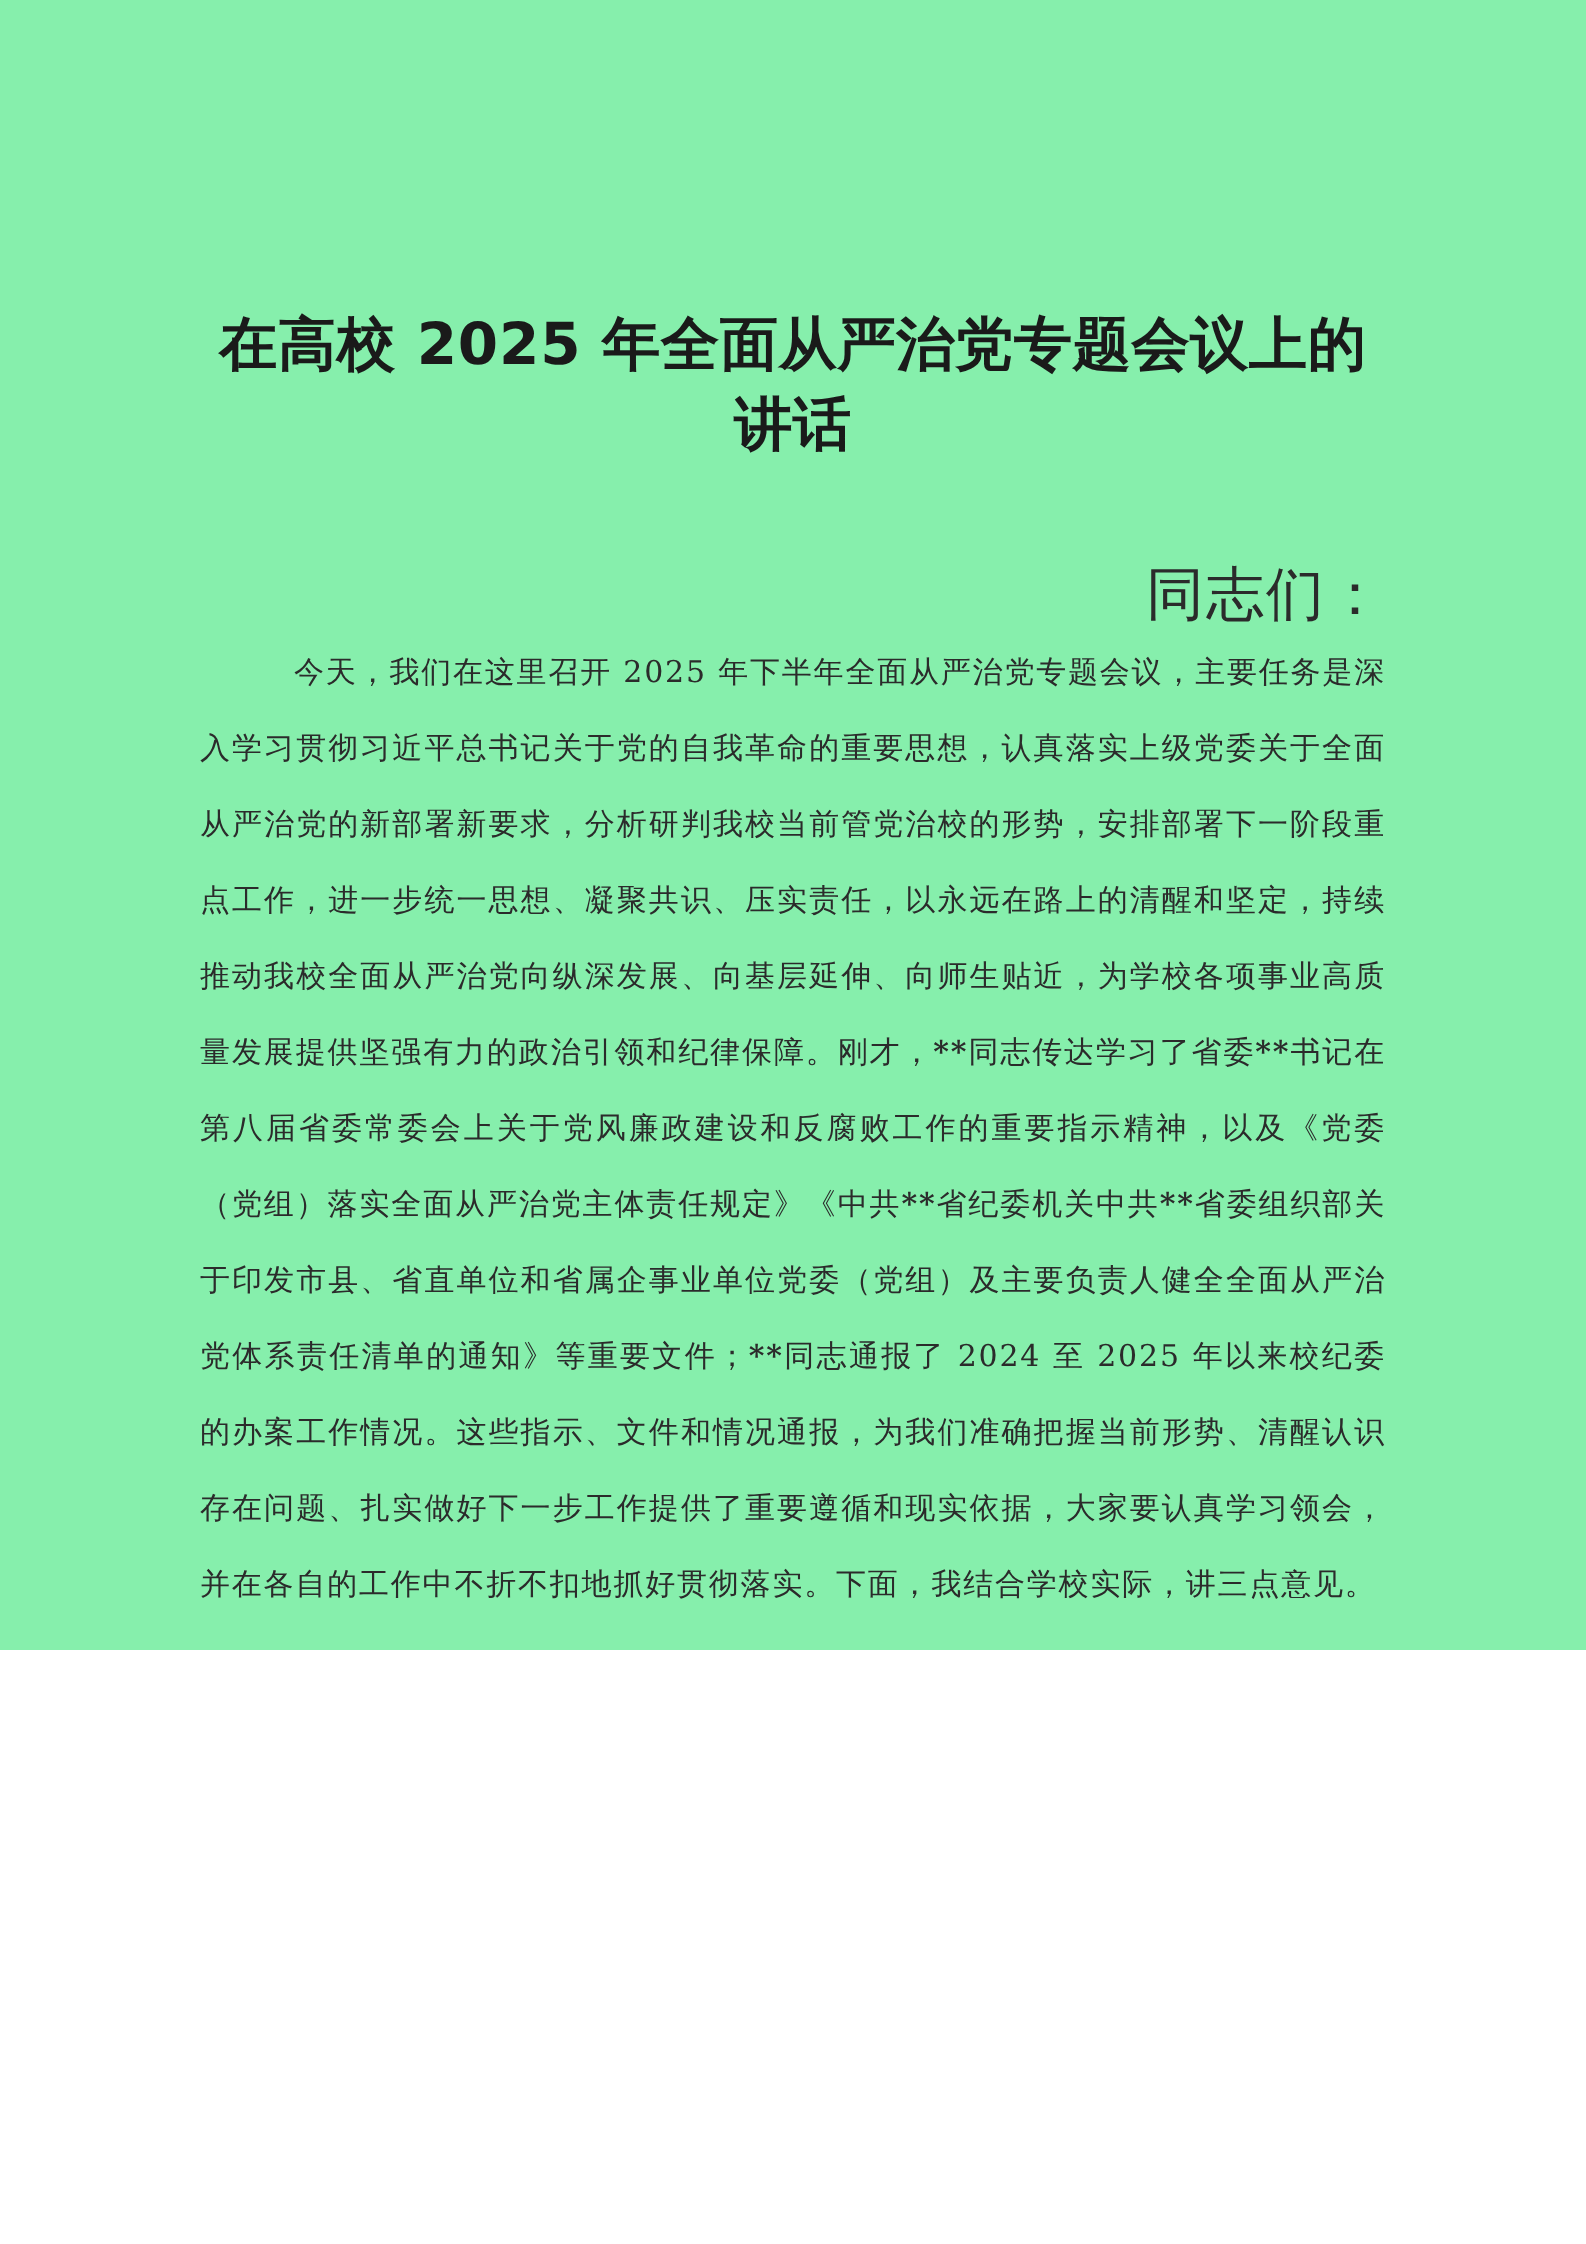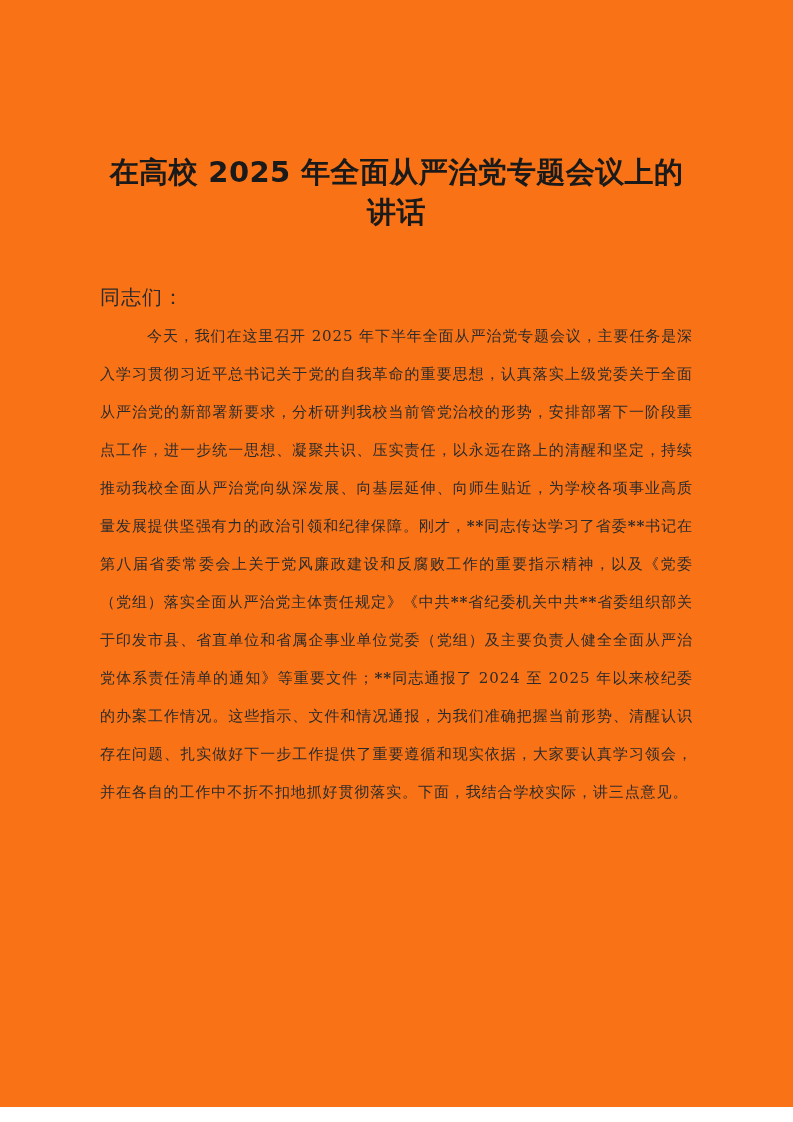--- a/index.html
+++ b/index.html
@@ -4,22 +4,22 @@
 <title>document</title>
 <style>
   html, body {
     margin: 0;
     padding: 0;
     background: #ffffff;
   }
   .page {
     position: relative;
     width: 793px;
-    height: 1107px;
-    background: #f97316;
+    height: 825px;
+    background: #86efac;
     overflow: hidden;
     box-sizing: border-box;
   }
   .doc-body {
     position: absolute;
     left: 100px;
     top: 152px;
     width: 593px;
   }
   .doc-title {
@@ -28,25 +28,26 @@
     font-size: 29px;
     line-height: 40px;
     color: #1a1a1a;
     text-align: center;
     letter-spacing: 0.4px;
     margin: 0 0 46px 0;
     padding: 0 2px;
   }
   .salutation {
     font-family: "DejaVu Serif", "Liberation Serif", serif;
-    font-size: 20px;
+    font-size: 29px;
     line-height: 38px;
     color: #2b2b2b;
     margin: 0 0 1px 0;
     letter-spacing: 1.0px;
+    text-align: right;
   }
   .para {
     font-family: "DejaVu Serif", "Liberation Serif", serif;
     font-size: 15px;
     line-height: 38px;
     color: #2b2b2b;
     margin: 0;
     text-align: justify;
     text-justify: inter-character;
     text-indent: 47px;

